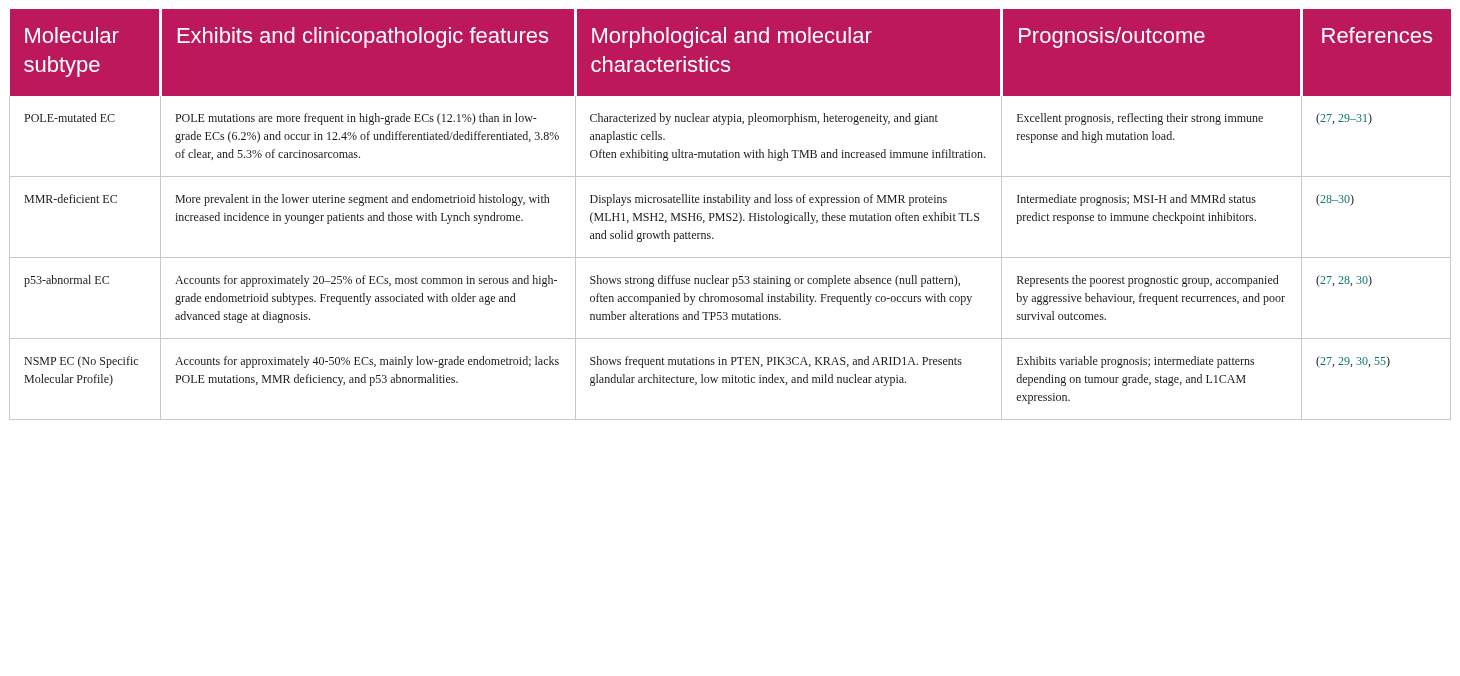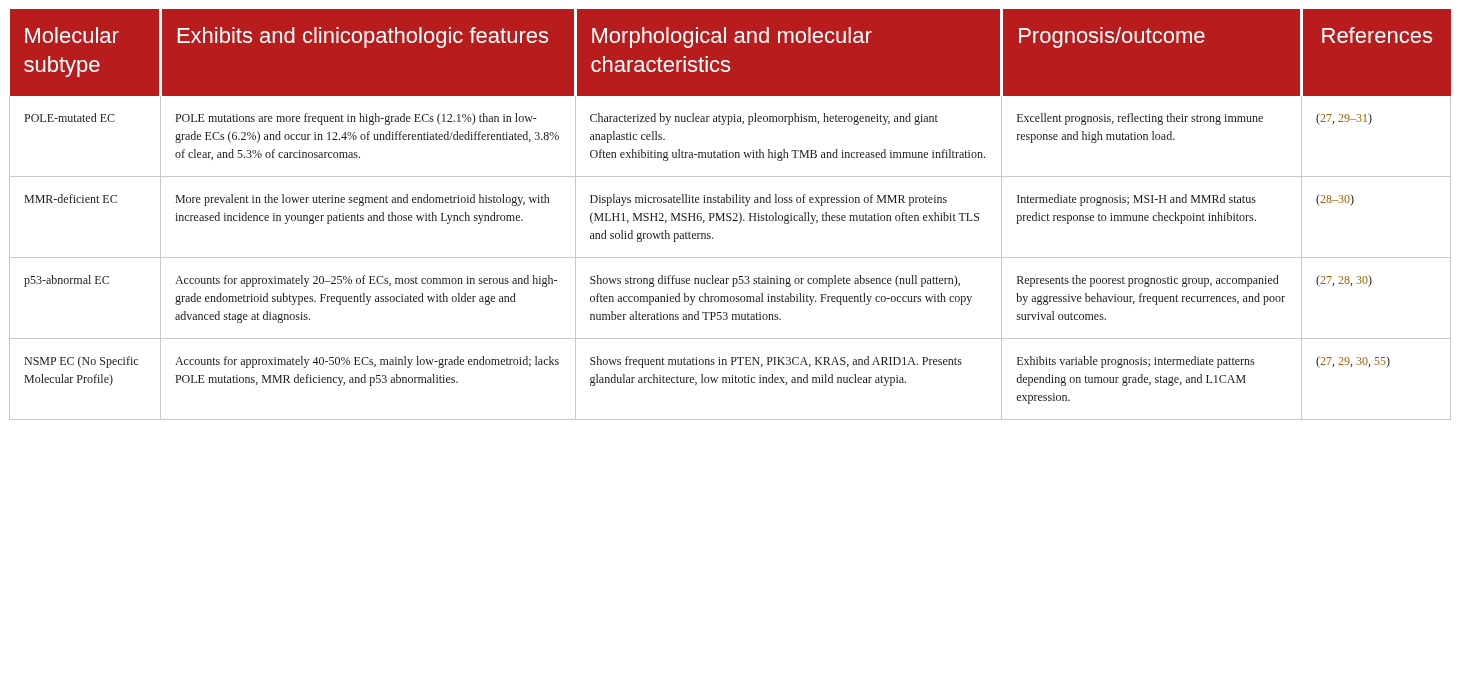--- a/index.html
+++ b/index.html
@@ -14,21 +14,21 @@
     padding: 9px 9px;
     font-family: "Liberation Serif", serif;
   }
   table.subtype-table {
     border-collapse: collapse;
     width: 1442px;
     table-layout: fixed;
   }
   
   thead th {
-    background: #b91c1c;
+    background: #be185d;
     color: #ffffff;
     font-family: "Liberation Sans", sans-serif;
     font-weight: 500;
     font-size: 22px;
     line-height: 1.3;
     text-align: left;
     vertical-align: top;
     padding: 13px 14px 16px 14px;
     border-right: 3px solid #ffffff;
     height: 58px;
@@ -47,21 +47,21 @@
     color: #1a1a1a;
     white-space: pre-line;
   }
   tbody tr:first-child td {
     border-top: none;
   }
   td.refs {
     white-space: normal;
   }
   a.ref-link {
-    color: #a16207;
+    color: #0f766e;
     text-decoration: none;
     cursor: pointer;
   }
   td.refs span {
     color: #1a1a1a;
   }
 </style>
 </head>
 <body>
 

